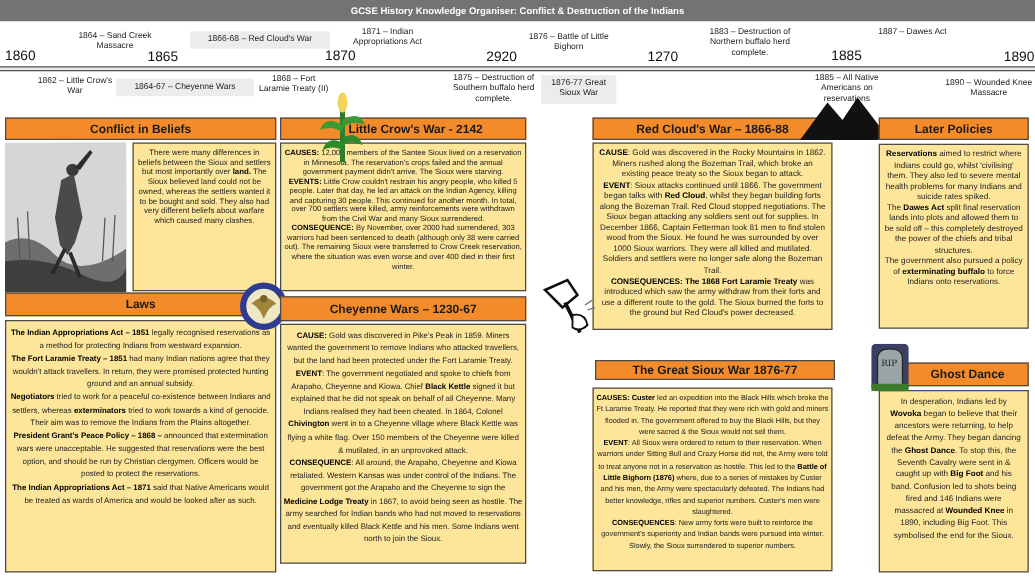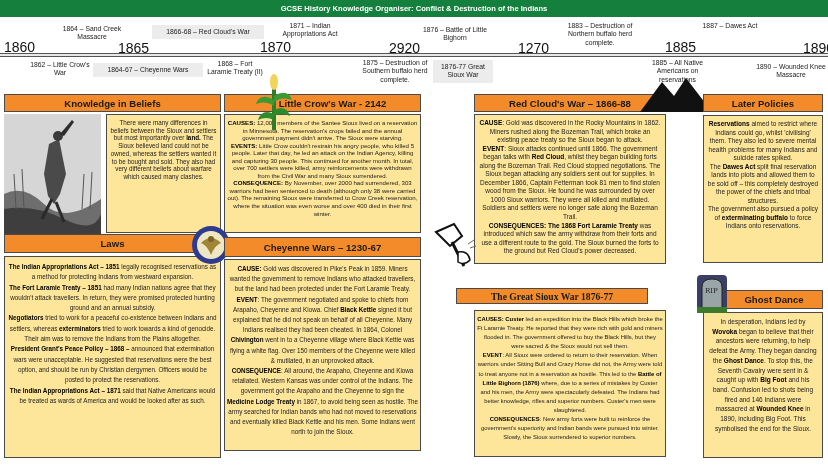--- a/index.html
+++ b/index.html
@@ -1,27 +1,27 @@
 <!DOCTYPE html>
 <html><head>
 <meta charset="utf-8">
 <style>
   * { box-sizing: border-box; margin: 0; padding: 0; }
   html, body { width: 828px; height: 466px; overflow: hidden; background: #ffffff; }
   body { font-family: "Liberation Sans", sans-serif; color: #111; position: relative; }
 
   .title-bar {
     position: absolute; left: 0; top: 0; width: 828px; height: 17px;
-    background: #15803d; color: #fff; font-weight: bold; font-size: 7.6px;
+    background: #737373; color: #fff; font-weight: bold; font-size: 7.6px;
     text-align: center; line-height: 17px;
   }
 
   .tl-label { position: absolute; font-size: 6.8px; text-align: center; line-height: 8.4px; color: #222; }
   .tl-shade { background: #ececec; padding: 3px 5px; }
-  .tl-year { position: absolute; font-size: 14px; color: #111; text-align: center; }
+  .tl-year { position: absolute; font-size: 11px; color: #111; text-align: center; }
   .tl-axis {
     position: absolute; left: 0; top: 53px; width: 828px; height: 4px;
     border-top: 1px solid #555; border-bottom: 1px solid #555; background: #e8e8e8;
   }
 
   .hdr {
     position: absolute; background: #f48b2b; border: 1px solid #4a4a4a;
     font-weight: bold; font-size: 9.6px; text-align: center; color: #1a1a1a;
     display: flex; align-items: center; justify-content: center;
   }
@@ -64,21 +64,21 @@
 <div class="tl-axis"></div>
 
 <div class="tl-label" style="left:28px;top:61px;width:64px;">1862 – Little Crow's War</div>
 <div class="tl-label tl-shade" style="left:93px;top:63px;width:110px;">1864-67 – Cheyenne Wars</div>
 <div class="tl-label" style="left:205px;top:60px;width:60px;">1868 – Fort Laramie Treaty (II)</div>
 <div class="tl-label" style="left:355px;top:59px;width:80px;">1875 – Destruction of Southern buffalo herd complete.</div>
 <div class="tl-label tl-shade" style="left:433px;top:60px;width:60px;">1876-77 Great Sioux War</div>
 <div class="tl-label" style="left:640px;top:59px;width:75px;">1885 – All Native Americans on reservations</div>
 <div class="tl-label" style="left:756px;top:63px;width:70px;">1890 – Wounded Knee Massacre</div>
 
-<div class="hdr" style="left:4px;top:94px;width:217px;height:18px;">Knowledge in Beliefs</div>
+<div class="hdr" style="left:4px;top:94px;width:217px;height:18px;">Conflict in Beliefs</div>
 <div class="img-sketch">
   <svg width="97" height="120" viewBox="0 0 97 120">
     <rect width="97" height="120" fill="#d6d6d6"></rect>
     <path d="M0 80 Q20 70 40 90 T97 85 L97 120 L0 120Z" fill="#6e6e6e"></path>
     <path d="M0 95 Q30 90 60 105 T97 100 L97 120 L0 120Z" fill="#3e3e3e"></path>
     <path d="M45 30 L55 25 L58 40 L62 60 L56 80 L50 90 L44 82 L40 60 Z" fill="#4a4a4a"></path>
     <circle cx="54" cy="22" r="5" fill="#3a3a3a"></circle>
     <path d="M56 20 L68 6 L70 8 L60 22 Z" fill="#2d2d2d"></path>
     <path d="M48 85 L38 105 M52 88 L60 108" stroke="#2a2a2a" stroke-width="3"></path>
     <path d="M10 60 L12 95 M18 55 L20 95 M80 60 L78 95 M88 58 L86 95" stroke="#555" stroke-width="1"></path>
@@ -145,21 +145,21 @@
   <p><b>CONSEQUENCE</b><span>: All around, the Arapaho, Cheyenne and Kiowa retaliated. Western Kansas was under control of the Indians. The government got the Arapaho and the Cheyenne to sign the </span><b>Medicine Lodge Treaty</b><span> in 1867, to avoid being seen as hostile. The army searched for Indian bands who had not moved to reservations and eventually killed Black Kettle and his men. Some Indians went north to join the Sioux.</span></p>
 </div>
 
 <svg class="deco" style="left:432px;top:222px;" width="44" height="48" viewBox="0 0 44 48">
   <path d="M4 10 L22 2 L30 14 L18 24 Z" fill="#fff" stroke="#111" stroke-width="2"></path>
   <path d="M20 20 L32 44" stroke="#111" stroke-width="3"></path>
   <path d="M26 30 Q36 28 38 38 Q32 44 26 40Z" fill="#fff" stroke="#111" stroke-width="1.5"></path>
   <path d="M36 22 L42 18 M38 26 L44 24" stroke="#666" stroke-width="1"></path>
 </svg>
 
-<div class="hdr" style="left:456px;top:288px;width:192px;height:16px;font-family:Liberation Serif, serif;">The Great Sioux War 1876-77</div>
+<div class="hdr" style="left:476px;top:288px;width:192px;height:16px;">The Great Sioux War 1876-77</div>
 <div class="box" style="left:474px;top:310px;width:192px;height:147px;padding:4px 2px;font-size:5.9px;line-height:9.1px;">
   <p><b>CAUSES: Custer</b><span> led an expedition into the Black Hills which broke the Ft Laramie Treaty. He reported that they were rich with gold and miners flooded in. The government offered to buy the Black Hills, but they were sacred &amp; the Sioux would not sell them.</span></p>
   <p><b>EVENT</b><span>: All Sioux were ordered to return to their reservation. When warriors under Sitting Bull and Crazy Horse did not, the Army were told to treat anyone not in a reservation as hostile. This led to the </span><b>Battle of Little Bighorn (1876)</b><span> where, due to a series of mistakes by Custer and his men, the Army were spectacularly defeated. The Indians had better knowledge, rifles and superior numbers. Custer's men were slaughtered.</span></p>
   <p><b>CONSEQUENCES</b><span>: New army forts were built to reinforce the government's superiority and Indian bands were pursued into winter. Slowly, the Sioux surrendered to superior numbers.</span></p>
 </div>
 
 <div class="hdr" style="left:703px;top:290px;width:120px;height:19px;padding-left:22px;">Ghost Dance</div>
 <div class="box" style="left:703px;top:312px;width:120px;height:146px;padding:4px 4px;font-size:6.5px;line-height:9.7px;">
   <p><span>In desperation, Indians led by </span><b>Wovoka</b><span> began to believe that their ancestors were returning, to help defeat the Army. They began dancing the </span><b>Ghost Dance</b><span>. To stop this, the Seventh Cavalry were sent in &amp; caught up with </span><b>Big Foot</b><span> and his band. Confusion led to shots being fired and 146 Indians were massacred at </span><b>Wounded Knee</b><span> in 1890, including Big Foot. This symbolised the end for the Sioux.</span></p>
 </div>

